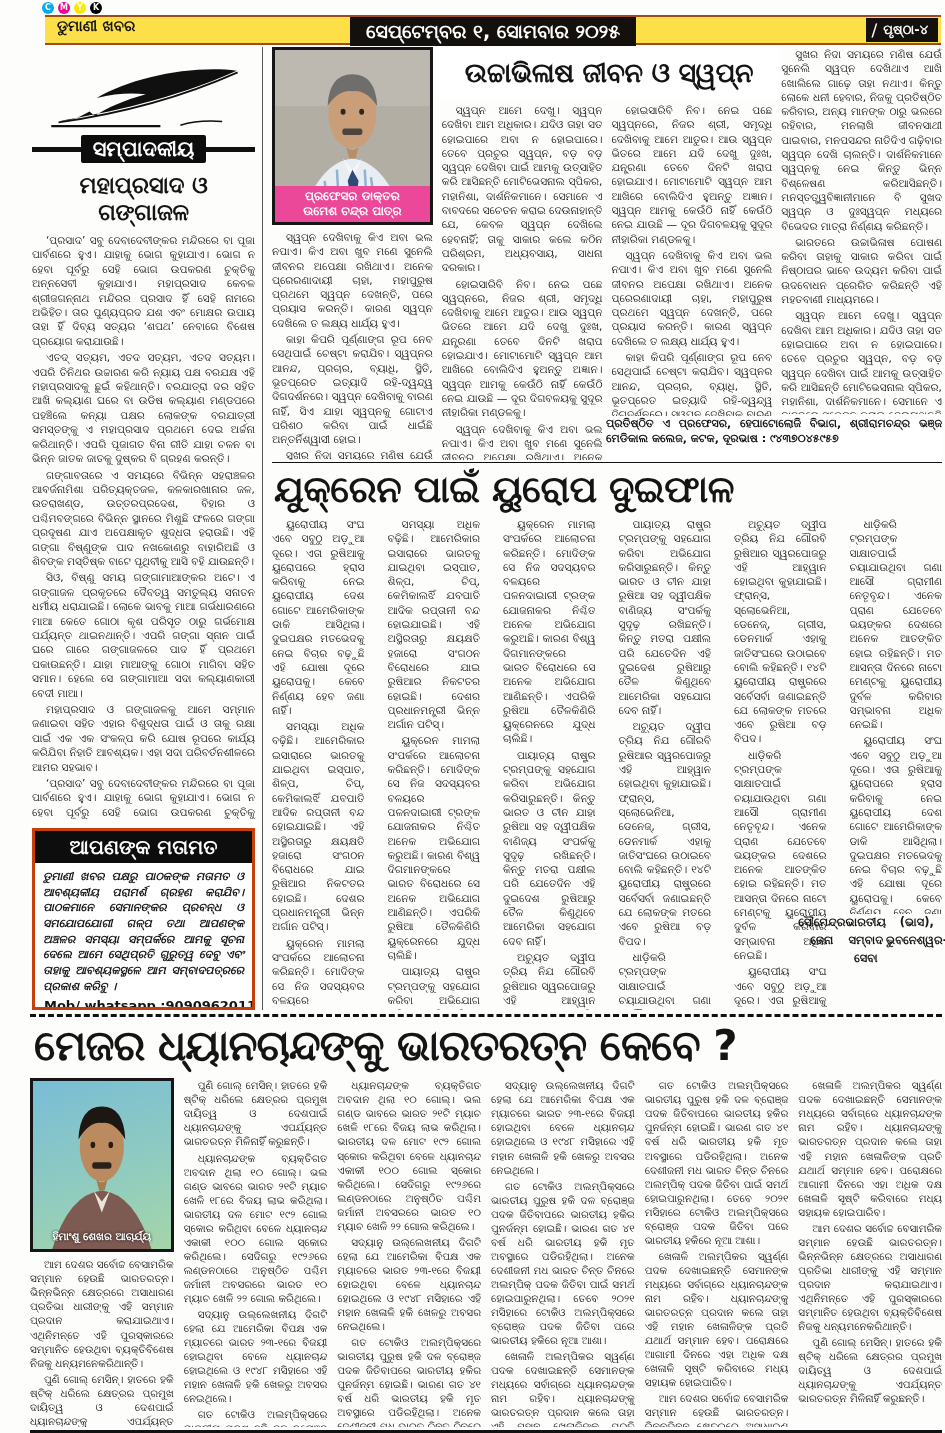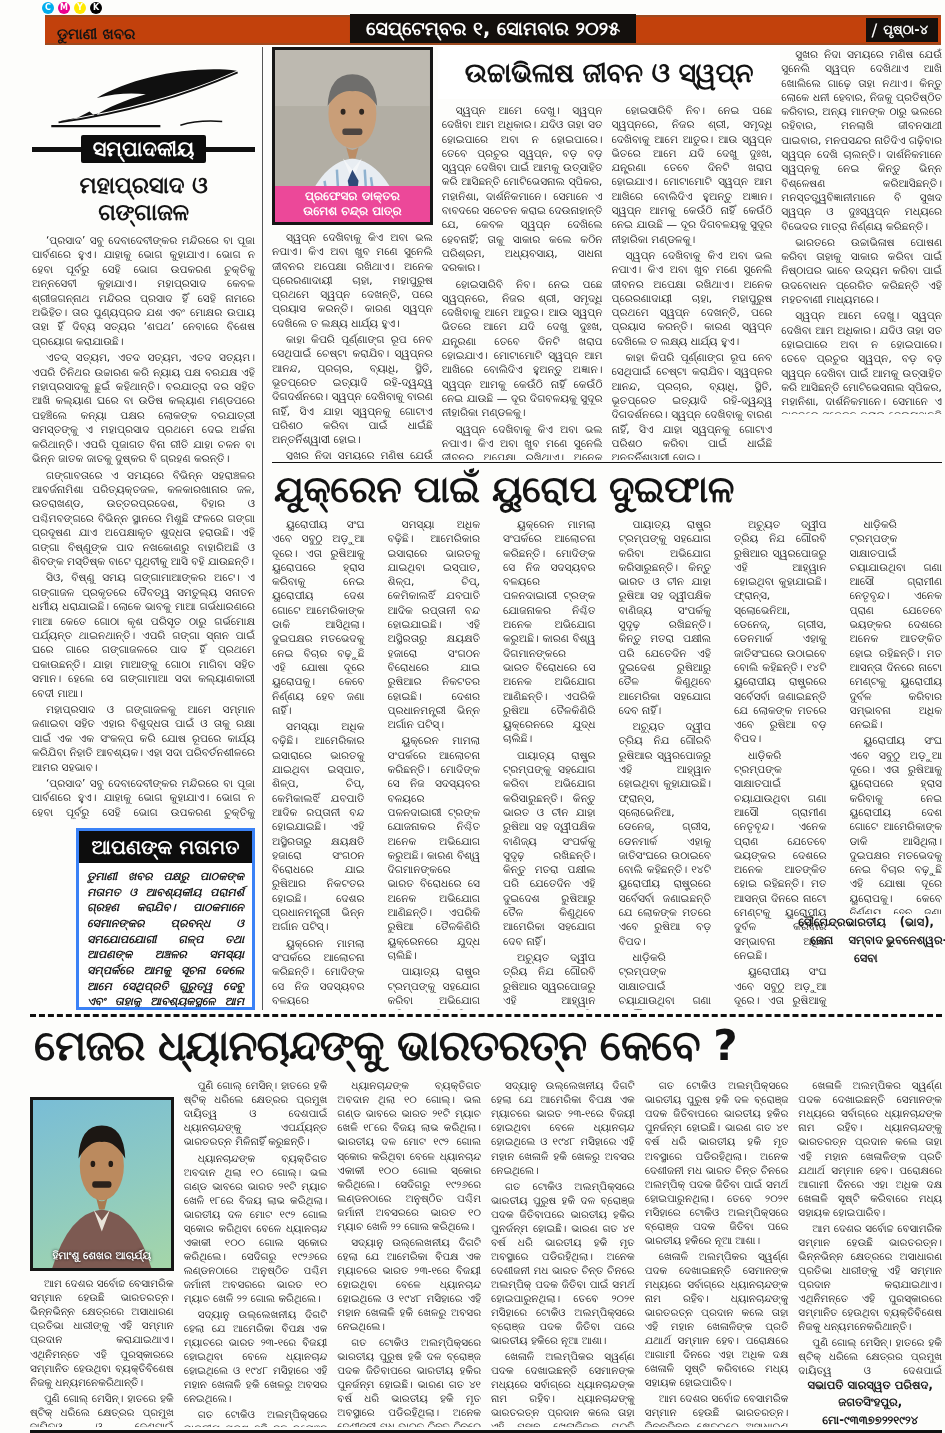--- a/index.html
+++ b/index.html
@@ -11,23 +11,23 @@
   
   .marks{position:absolute;top:2px;left:42px;display:flex;gap:4px;}
   .mark{width:12px;height:12px;border-radius:50%;color:#fff;font-size:8px;font-weight:bold;
         display:flex;align-items:center;justify-content:center;line-height:1;}
   .mark.c{background:#00adee;}
   .mark.m{background:#ec008c;}
   .mark.y{background:#ffe800;color:#fff;}
   .mark.k{background:#000;}
 
   
-  .masthead{position:absolute;top:15px;left:45px;right:4px;height:26px;background:#c2410c;
+  .masthead{position:absolute;top:15px;left:45px;right:4px;height:26px;background:#fde047;
             border-top:2px solid #9e4a1f;border-bottom:2px solid #9e4a1f;
-            display:flex;align-items:flex-end;}
+            display:flex;align-items:flex-start;}
   .brand{font-weight:bold;font-size:15px;padding-left:12px;}
   .datebox{position:absolute;left:50%;transform:translateX(-50%);background:#14100d;color:#fff;
            font-weight:bold;font-size:19px;padding:3px 16px;border-radius:0;white-space:nowrap;}
   .pagebox{position:absolute;right:3px;top:1px;bottom:1px;background:#14100d;color:#fff;
            font-weight:bold;font-size:13px;display:flex;align-items:center;padding:0 10px 0 6px;white-space:nowrap;}
   .pagebox .slash{font-size:17px;margin-right:6px;font-weight:normal;}
 
   
   .main{position:absolute;top:47px;left:30px;right:3px;height:963px;display:flex;}
   .left-rail{width:233px;flex:0 0 233px;border-right:1.5px solid #555;
@@ -38,21 +38,21 @@
   .quill{height:86px;display:flex;align-items:flex-end;justify-content:center;}
   .sec-label-row{display:flex;align-items:center;margin-top:2px;}
   .sec-rule{flex:1;height:5px;background:#111;}
   .sec-label{background:#0d0d0d;color:#fff;font-weight:bold;font-size:21px;padding:2px 12px;border-radius:2px;}
   .ed-headline{text-align:center;font-size:23px;font-weight:800;margin:9px 0 7px;letter-spacing:-.3px;}
   .fill{overflow:hidden;text-align:justify;}
   .fill p{margin:0 0 2px;text-indent:14px;}
   .ed-text{flex:1;font-size:10.6px;line-height:1.36;}
 
   
-  .opinion{border:3px solid #3b82f6;margin-top:7px;height:182px;overflow:hidden;box-sizing:border-box;background:#fff;margin-left:44px;}
+  .opinion{border:3px solid #c2410c;margin-top:7px;height:182px;overflow:hidden;box-sizing:border-box;background:#fff;}
   .opinion-head{background:#0d0d0d;color:#fff;text-align:center;font-size:20px;font-weight:bold;padding:4px 0;}
   .opinion-body{padding:6px 8px 4px;font-size:11.2px;font-weight:600;text-align:justify;line-height:1.4;font-style:italic;}
   .contact{padding:0 9px 6px;font-weight:bold;font-size:13px;}
   .contact-row{display:flex;justify-content:space-between;white-space:nowrap;}
 
   
   .art1{position:relative;height:413px;flex:0 0 413px;}
   .art1-cols{display:flex;gap:9px;height:100%;}
   .col{flex:1;min-width:0;display:flex;flex-direction:column;}
   .art1 .pad-head{padding-top:56px;box-sizing:border-box;}
@@ -63,21 +63,21 @@
   .art1 .col4-fill{height:calc(100% - 46px);flex:none;}
   .byline1{position:absolute;right:0;bottom:0;width:336px;height:44px;background:#fff;z-index:3;
            font-weight:bold;font-size:11px;line-height:1.4;text-align:justify;overflow:hidden;}
 
   
   .photo1{border:3px solid #161616;background:#b4b0a6;position:relative;height:172px;flex:none;margin-bottom:5px;}
   .photo1 svg,.photo2 svg{position:absolute;inset:0;width:100%;height:100%;}
   .photo1-caption{position:absolute;bottom:0;left:0;right:0;background:#ec4899;color:#fff;text-align:center;
                   font-weight:bold;font-size:12px;line-height:1.25;padding:3px 0;z-index:2;}
   .photo2{border:3px solid #161616;position:relative;height:168px;flex:none;margin-bottom:5px;
-          background:linear-gradient(160deg,#79bdd6 0%,#8fcbc0 55%,#a5d6a8 100%);margin-top:19px;}
+          background:linear-gradient(160deg,#79bdd6 0%,#8fcbc0 55%,#a5d6a8 100%);}
   .photo2-caption{position:absolute;bottom:6px;left:0;right:0;color:#fff;text-align:center;
                   font-weight:bold;font-size:10.5px;text-shadow:0 0 3px #000;z-index:2;}
 
   
   .art2{flex:1;border-top:1.5px solid #111;margin-top:2px;display:flex;flex-direction:column;min-height:0;}
   .art2-headline{font-size:37px;font-weight:800;letter-spacing:-.5px;padding:5px 0 6px 2px;white-space:nowrap;overflow:hidden;}
   .art2-cols{display:flex;gap:23px;flex:1;min-height:0;}
   .byline2{height:96px;flex:none;display:flex;flex-direction:row;justify-content:center;
            text-align:center;font-weight:bold;font-size:11.5px;line-height:1.55;}
 
@@ -204,20 +204,21 @@
             </div>
         </div>
         <div class="col">
           <div class="fill body-col col4-fill">
               <p>ସୁଖର ନିଦା ସମୟରେ ମଣିଷ ଯେଉଁ ସୁନେଲି ସ୍ୱପ୍ନ ଦେଖିଥାଏ ଆଖି ଖୋଲିଲେ ଗାଢ଼େ ତାହା ନଥାଏ। କିନ୍ତୁ ଲୋକେ ଧନୀ ହେବାର, ନିଜକୁ ପ୍ରତିଷ୍ଠିତ କରିବାର, ଅନ୍ୟ ମାନଙ୍କ ଠାରୁ ଭଲରେ ରହିବାର, ମନଲାଖି ଜୀବନସାଥୀ ପାଇବାର, ମନପସନ୍ଦର ନାତିଦିଏ ଗଢ଼ିବାର ସ୍ୱପ୍ନ ଦେଖି ଚାଲନ୍ତି। ଦାର୍ଶନିକମାନେ ସ୍ୱପ୍ନକୁ ନେଇ କିନ୍ତୁ ଭିନ୍ନ ବିଶ୍ଳେଷଣ କରିଆସିଛନ୍ତି। ମନସ୍ତତ୍ତ୍ୱବିଜ୍ଞାନୀମାନେ ବି ସୁଖଦ ସ୍ୱପ୍ନ ଓ ଦୁଃସ୍ୱପ୍ନ ମଧ୍ୟରେ ବିଭେଦର ମାତ୍ରା ନିର୍ଣ୍ଣୟ କରିଛନ୍ତି।</p>
               <p>ଭାରତରେ ଉଚ୍ଚାଭିଳାଷ ପୋଷଣ କରିବା ତାହାକୁ ସାକାର କରିବା ପାଇଁ ନିଷ୍ଠାପର ଭାବେ ଉଦ୍ୟମ କରିବା ପାଇଁ ଉଦବୋଧନ ପ୍ରେରିତ କରିଛନ୍ତି ଏହି ମହତବାଣୀ ମାଧ୍ୟମରେ।</p>
               <p>ସ୍ୱପ୍ନ ଆମେ ଦେଖୁ। ସ୍ୱପ୍ନ ଦେଖିବା ଆମ ଅଧିକାର। ଯଦିଓ ତାହା ସତ ହୋଇପାରେ ଅବା ନ ହୋଇପାରେ। ତେବେ ପ୍ରଚୁର ସ୍ୱପ୍ନ, ବଡ଼ ବଡ଼ ସ୍ୱପ୍ନ ଦେଖିବା ପାଇଁ ଆମକୁ ଉତ୍ସାହିତ କରି ଆସିଛନ୍ତି ମୋଟିଭେସନାଲ ସ୍ପିକର, ମହାନିଶା, ଦାର୍ଶନିକମାନେ। ସେମାନେ ଏ ବାବଦରେ ସଚେତନ କରାଇ ଦେଉନାହାନ୍ତି ଯେ, କେବଳ ସ୍ୱପ୍ନ ଦେଖିଲେ ହେବନାହିଁ; ତାକୁ ସାକାର କଲେ କଠିନ ପରିଶ୍ରମ, ଅଧ୍ୟବସାୟ, ସାଧନା ଦରକାର।</p>
             </div>
         </div>
       </div>
+      <div class="byline1">ପ୍ରତିଷ୍ଠିତ ଏ ପ୍ରଫେସର, ହେପାଟୋଲୋଜି ବିଭାଗ, ଶ୍ରୀରାମଚନ୍ଦ୍ର ଭଞ୍ଜ ମେଡିକାଲ କଲେଜ, କଟକ, ଦୂରଭାଷ : ୯୪୩୭୦୪୫୯୫୭</div>
     </div>
 
     <div class="art2">
       <div class="art2-headline">ଯୁକ୍ରେନ ପାଇଁ ୟୁରୋପ ଦୁଇଫାଳ</div>
       <div class="art2-cols">
         <div class="col">
           <div class="fill body-col">
               <p>ୟୁରୋପୀୟ ସଂଘ ଏବେ ସବୁଠୁ ଅଡ଼ୁଆ ଦୂରେ। ଏତା ରୁଷିଆକୁ ୟୁରୋପରେ ହ୍ରାସ କରିବାକୁ ନେଇ ୟୁରୋପୀୟ ଦେଶ ଗୋଟେ ଆମେରିକାଙ୍କ ଡାକି ଆସିଥିଲା। ଦୁଇପକ୍ଷର ମତଭେଦକୁ ନେଇ ବିଚାର ବଢ଼ୁଛି ଏହି ଯୋଷା ଦୂରେ ୟୁରୋପକୁ। କେବେ ନିର୍ଣ୍ଣୟ ହେବ ଜଣା ନାହିଁ।</p>
               <p>ସମସ୍ୟା ଅଧିକ ବଢ଼ିଛି। ଆମେରିକାର ଇସାରାରେ ଭାରତକୁ ଯାଇଥିବା ଇସ୍ପାତ, ଶିଳ୍ପ, ଚିପ୍, କେମିକାଲଝିଁ ଯବପାତି ଆଦିକ ରପ୍ତାନୀ ବନ୍ଦ ହୋଇଯାଇଛି। ଏହି ଅସ୍ଥିରତାରୁ କ୍ଷୟକ୍ଷତି ହଜାରୋ ସଂଗଠନ ବିରୋଧରେ ଯାଇ ରୁଷିଆର ନିକଟତର ହୋଇଛି। ଦେଶର ପ୍ରଧାନମନ୍ତ୍ରୀ ଭିନ୍ନ ଅର୍ଗାନ ପଟିସ୍।</p>
               <p>ୟୁକ୍ରେନ ମାମଲା ସଂପର୍କରେ ଆଲୋଚନା କରିଛନ୍ତି। ମୋଦିଙ୍କ ସେ ନିଜ ସଦସ୍ୟବର ବଳୟରେ ପଳନଦାଇାରୀ ଟ୍ରଙ୍କ ଯୋଜନାକର ନିଶ୍ଚିତ ଅନେକ ଅଭିଯୋଗ କରୁଅଛି। କାରଣ ବିଶ୍ୱ ଦିଗମାନଙ୍କରେ ଭାରତ ବିରୋଧରେ ସେ ଅନେକ ଅଭିଯୋଗ ଆଣିଛନ୍ତି। ଏପରିକି ରୁଷିଆ ତୈଳକିଣିରି ୟୁକ୍ରେନରେ ଯୁଦ୍ଧ ଚାଲିଛି।</p>
@@ -320,21 +321,17 @@
           <p>ଖେଳାଳି ଅଲମ୍ପିକର ସ୍ୱର୍ଣ୍ଣ ପଦକ ଦେଖାଇଛନ୍ତି ସେମାନଙ୍କ ମଧ୍ୟରେ ସର୍ବାଗ୍ରେ ଧ୍ୟାନଚାନ୍ଦଙ୍କ ନାମ ରହିବ। ଧ୍ୟାନଚାନ୍ଦଙ୍କୁ ଭାରତରତ୍ନ ପ୍ରଦାନ କଲେ ତାହା ଏହି ମହାନ ଖେଳାଳିଙ୍କ ପ୍ରତି ଯଥାର୍ଥ ସମ୍ମାନ ହେବ। ପରୋକ୍ଷରେ ଆଗାମୀ ଦିନରେ ଏହା ଅଧିକ ଦକ୍ଷ ଖେଳାଳି ସୃଷ୍ଟି କରିବାରେ ମଧ୍ୟ ସହାୟକ ହୋଇପାରିବ।</p>
           <p>ଆମ ଦେଶର ସର୍ବୋଚ୍ଚ ବେସାମରିକ ସମ୍ମାନ ହେଉଛି ଭାରତରତ୍ନ। ଭିନ୍ନଭିନ୍ନ କ୍ଷେତ୍ରରେ ଅସାଧାରଣ ପ୍ରତିଭା ଧାରୀଙ୍କୁ ଏହି ସମ୍ମାନ ପ୍ରଦାନ କରାଯାଇଥାଏ। ଏଥିନିମନ୍ତେ ଏହି ପୁରସ୍କାରରେ ସମ୍ମାନିତ ହେଉଥିବା ବ୍ୟକ୍ତିବିଶେଷ ନିଜକୁ ଧନ୍ୟମନେକରିଥାନ୍ତି।</p>
         </div>
     </div>
     <div class="col">
       <div class="fill body-col">
           <p>ଖେଳାଳି ଅଲମ୍ପିକର ସ୍ୱର୍ଣ୍ଣ ପଦକ ଦେଖାଇଛନ୍ତି ସେମାନଙ୍କ ମଧ୍ୟରେ ସର୍ବାଗ୍ରେ ଧ୍ୟାନଚାନ୍ଦଙ୍କ ନାମ ରହିବ। ଧ୍ୟାନଚାନ୍ଦଙ୍କୁ ଭାରତରତ୍ନ ପ୍ରଦାନ କଲେ ତାହା ଏହି ମହାନ ଖେଳାଳିଙ୍କ ପ୍ରତି ଯଥାର୍ଥ ସମ୍ମାନ ହେବ। ପରୋକ୍ଷରେ ଆଗାମୀ ଦିନରେ ଏହା ଅଧିକ ଦକ୍ଷ ଖେଳାଳି ସୃଷ୍ଟି କରିବାରେ ମଧ୍ୟ ସହାୟକ ହୋଇପାରିବ।</p>
           <p>ଆମ ଦେଶର ସର୍ବୋଚ୍ଚ ବେସାମରିକ ସମ୍ମାନ ହେଉଛି ଭାରତରତ୍ନ। ଭିନ୍ନଭିନ୍ନ କ୍ଷେତ୍ରରେ ଅସାଧାରଣ ପ୍ରତିଭା ଧାରୀଙ୍କୁ ଏହି ସମ୍ମାନ ପ୍ରଦାନ କରାଯାଇଥାଏ। ଏଥିନିମନ୍ତେ ଏହି ପୁରସ୍କାରରେ ସମ୍ମାନିତ ହେଉଥିବା ବ୍ୟକ୍ତିବିଶେଷ ନିଜକୁ ଧନ୍ୟମନେକରିଥାନ୍ତି।</p>
           <p>ପୁଣି ଗୋଲ୍ ମେସିନ୍। ହାତରେ ହକି ଷ୍ଟିକ୍ ଧରିଲେ କ୍ଷେତ୍ରର ପ୍ରମୁଖ ଦାୟିତ୍ୱ ଓ ଦେଶପାଇଁ ଧ୍ୟାନଚାନ୍ଦଙ୍କୁ ଏପର୍ଯ୍ୟନ୍ତ ଭାରତରତ୍ନ ମିଳିନାହିଁ କରୁଛନ୍ତି।</p>
         </div>
-      <div class="byline3">
-        <div>ସଭାପତି ସାରସ୍ୱତ ପରିଷଦ, ଜଗତସିଂହପୁର,</div>
-        <div>ମୋ-୯୩୩୭୭୨୨୧୯୨୪</div>
-      </div>
     </div>
   </div>
 </div>
 
 <div class="bottom-bar"></div>
 
 </body></html>

